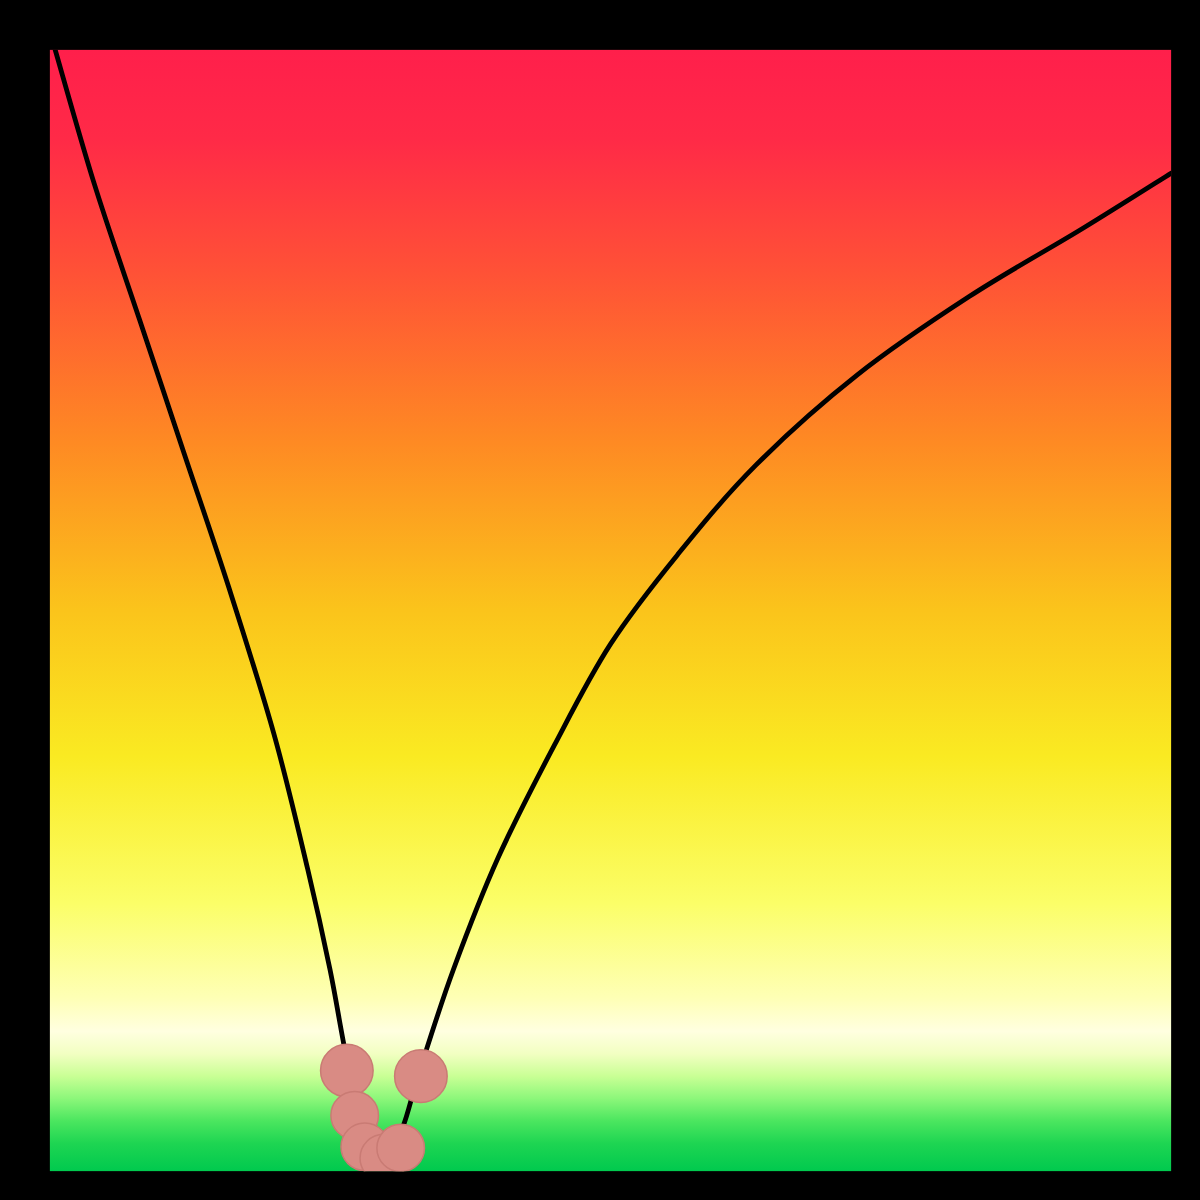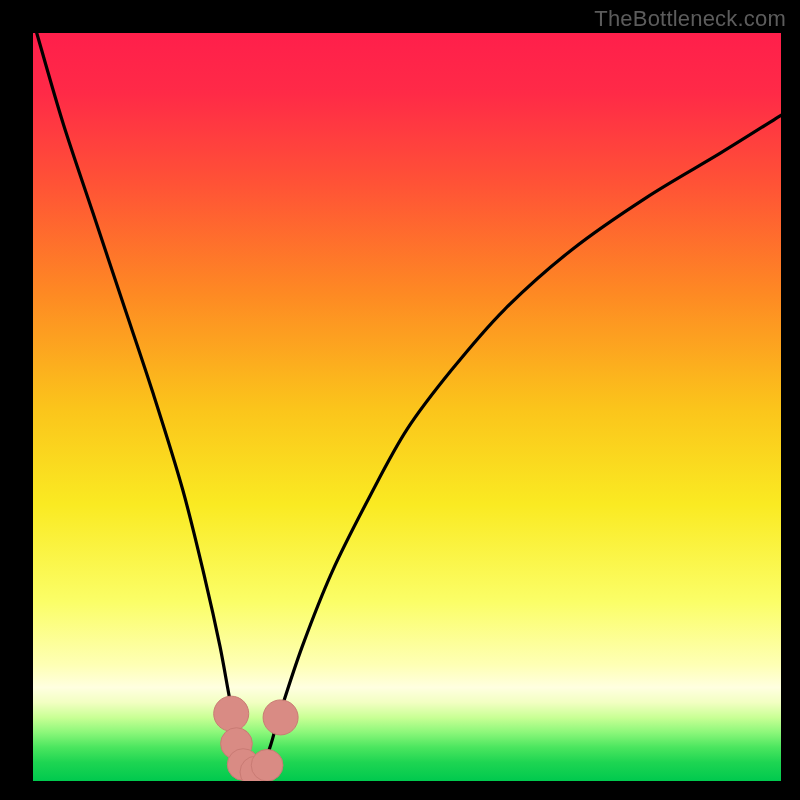--- a/index.html
+++ b/index.html
@@ -40,21 +40,20 @@
     font-size: 22px;
     font-weight: 500;
     color: #5c5c5c;
     letter-spacing: 0.2px;
   }
 </style>
 </head>
 <body>
 
 <div class="outer">
-  <div class="watermark">TheBottleneck.com</div>
 
   <div class="plot">
     <svg class="gradient" viewBox="0 0 748 748" preserveAspectRatio="none">
       <defs>
         <linearGradient id="bg-grad" x1="0" y1="0" x2="0" y2="1">
             <stop offset="0.00%" stop-color="#ff1f4b"></stop>
             <stop offset="8.00%" stop-color="#ff2a47"></stop>
             <stop offset="20.00%" stop-color="#ff5236"></stop>
             <stop offset="35.00%" stop-color="#fe8a23"></stop>
             <stop offset="50.00%" stop-color="#fbc41b"></stop>

